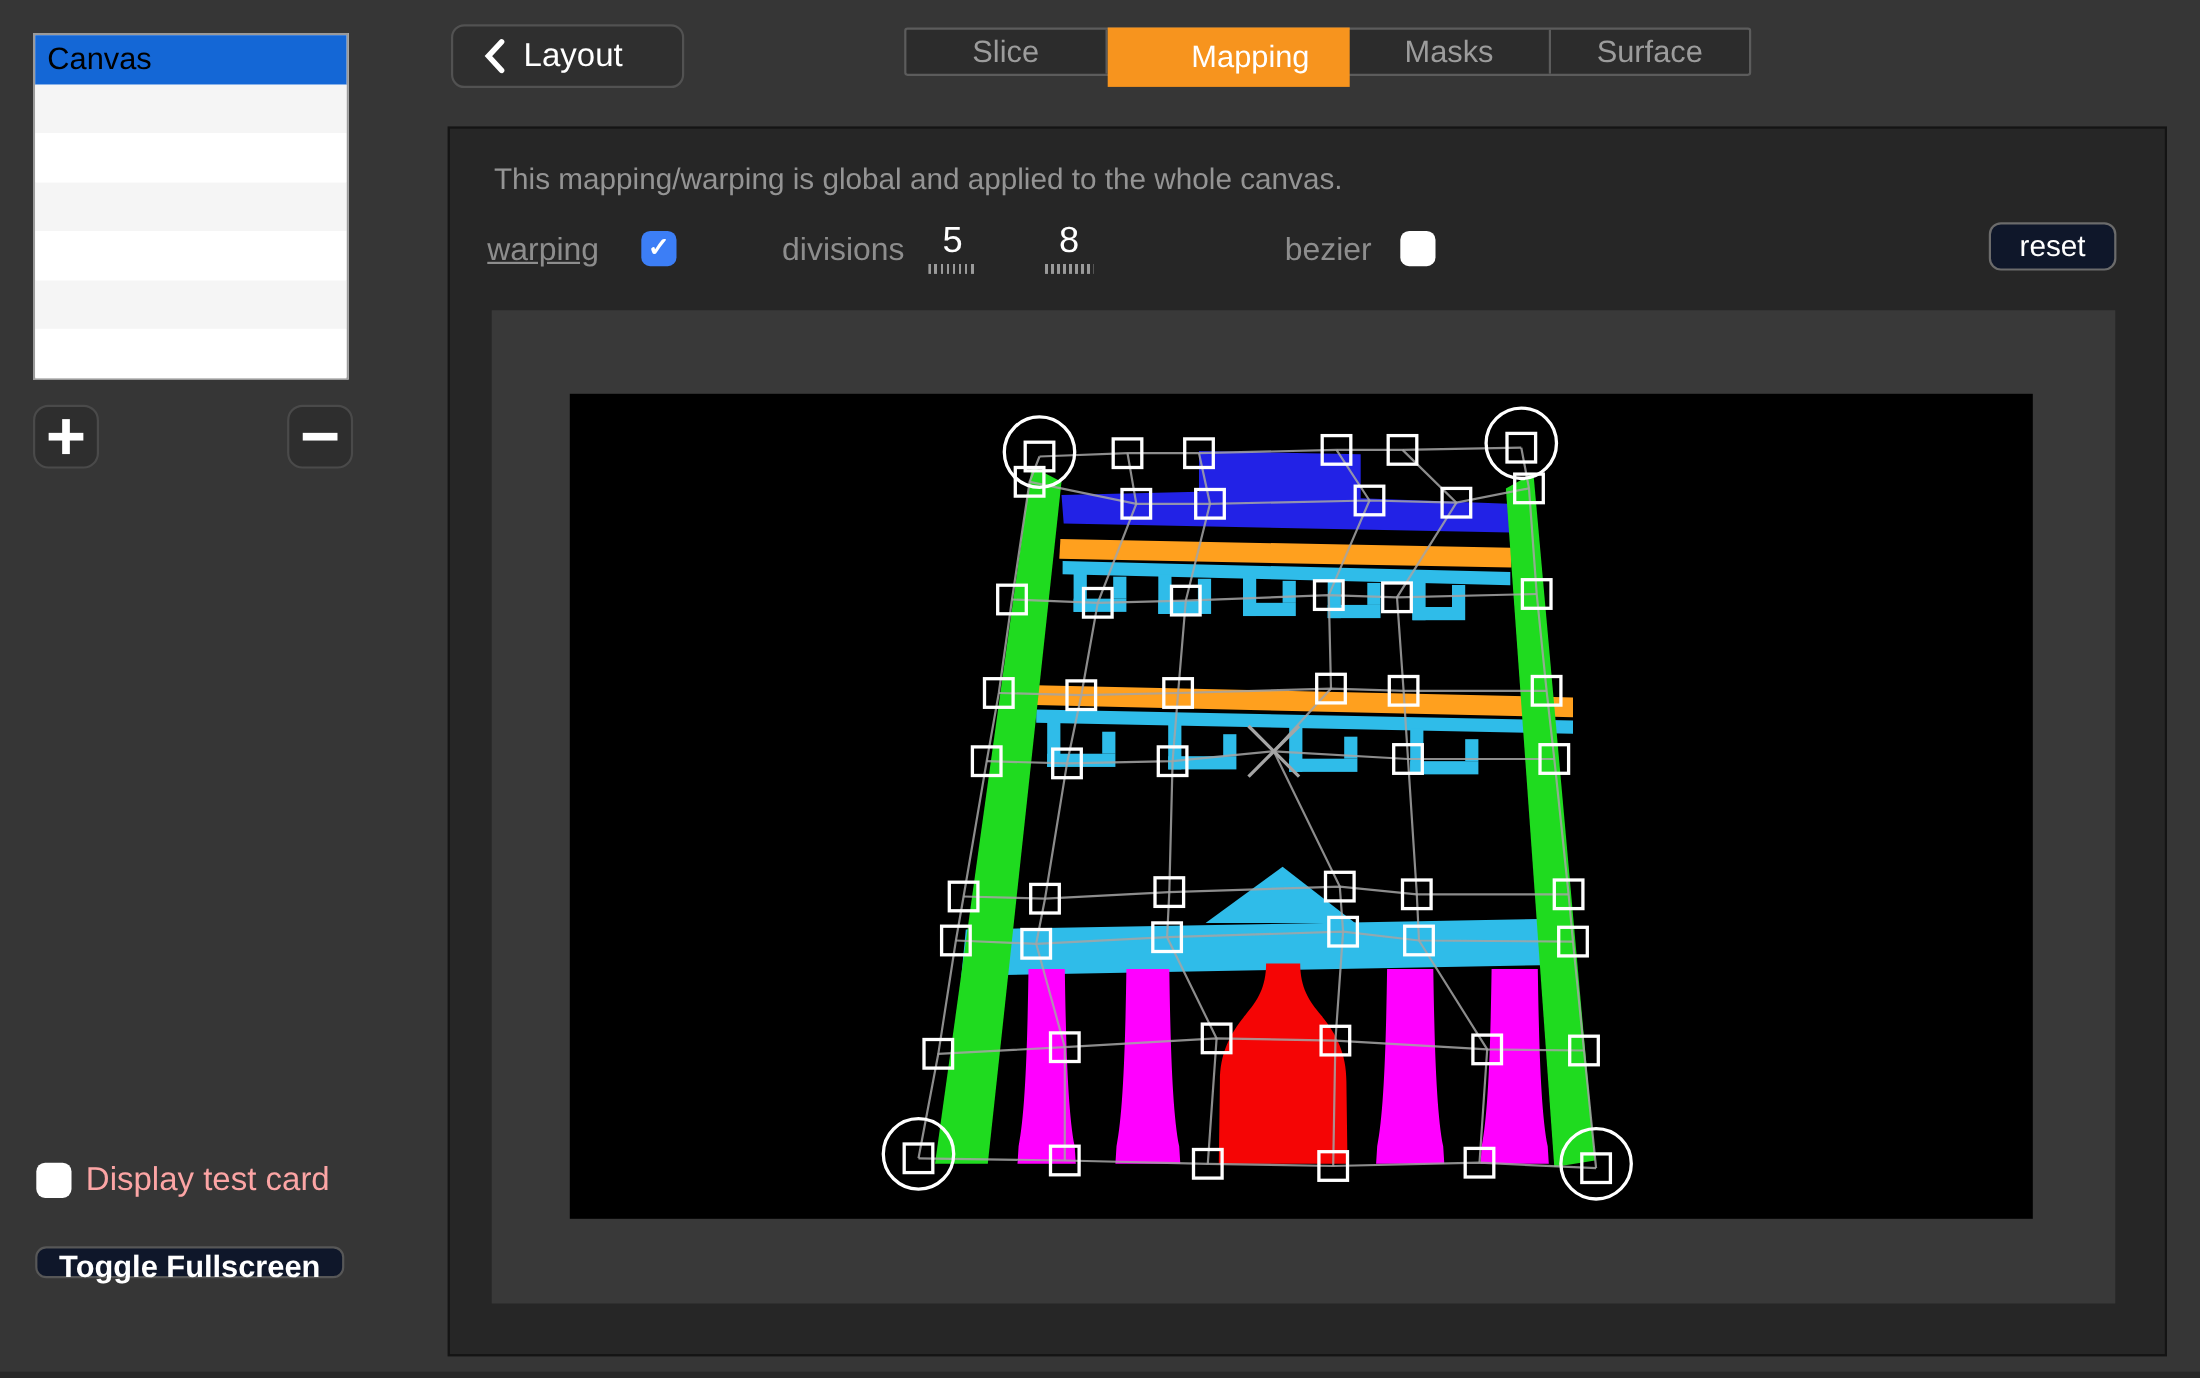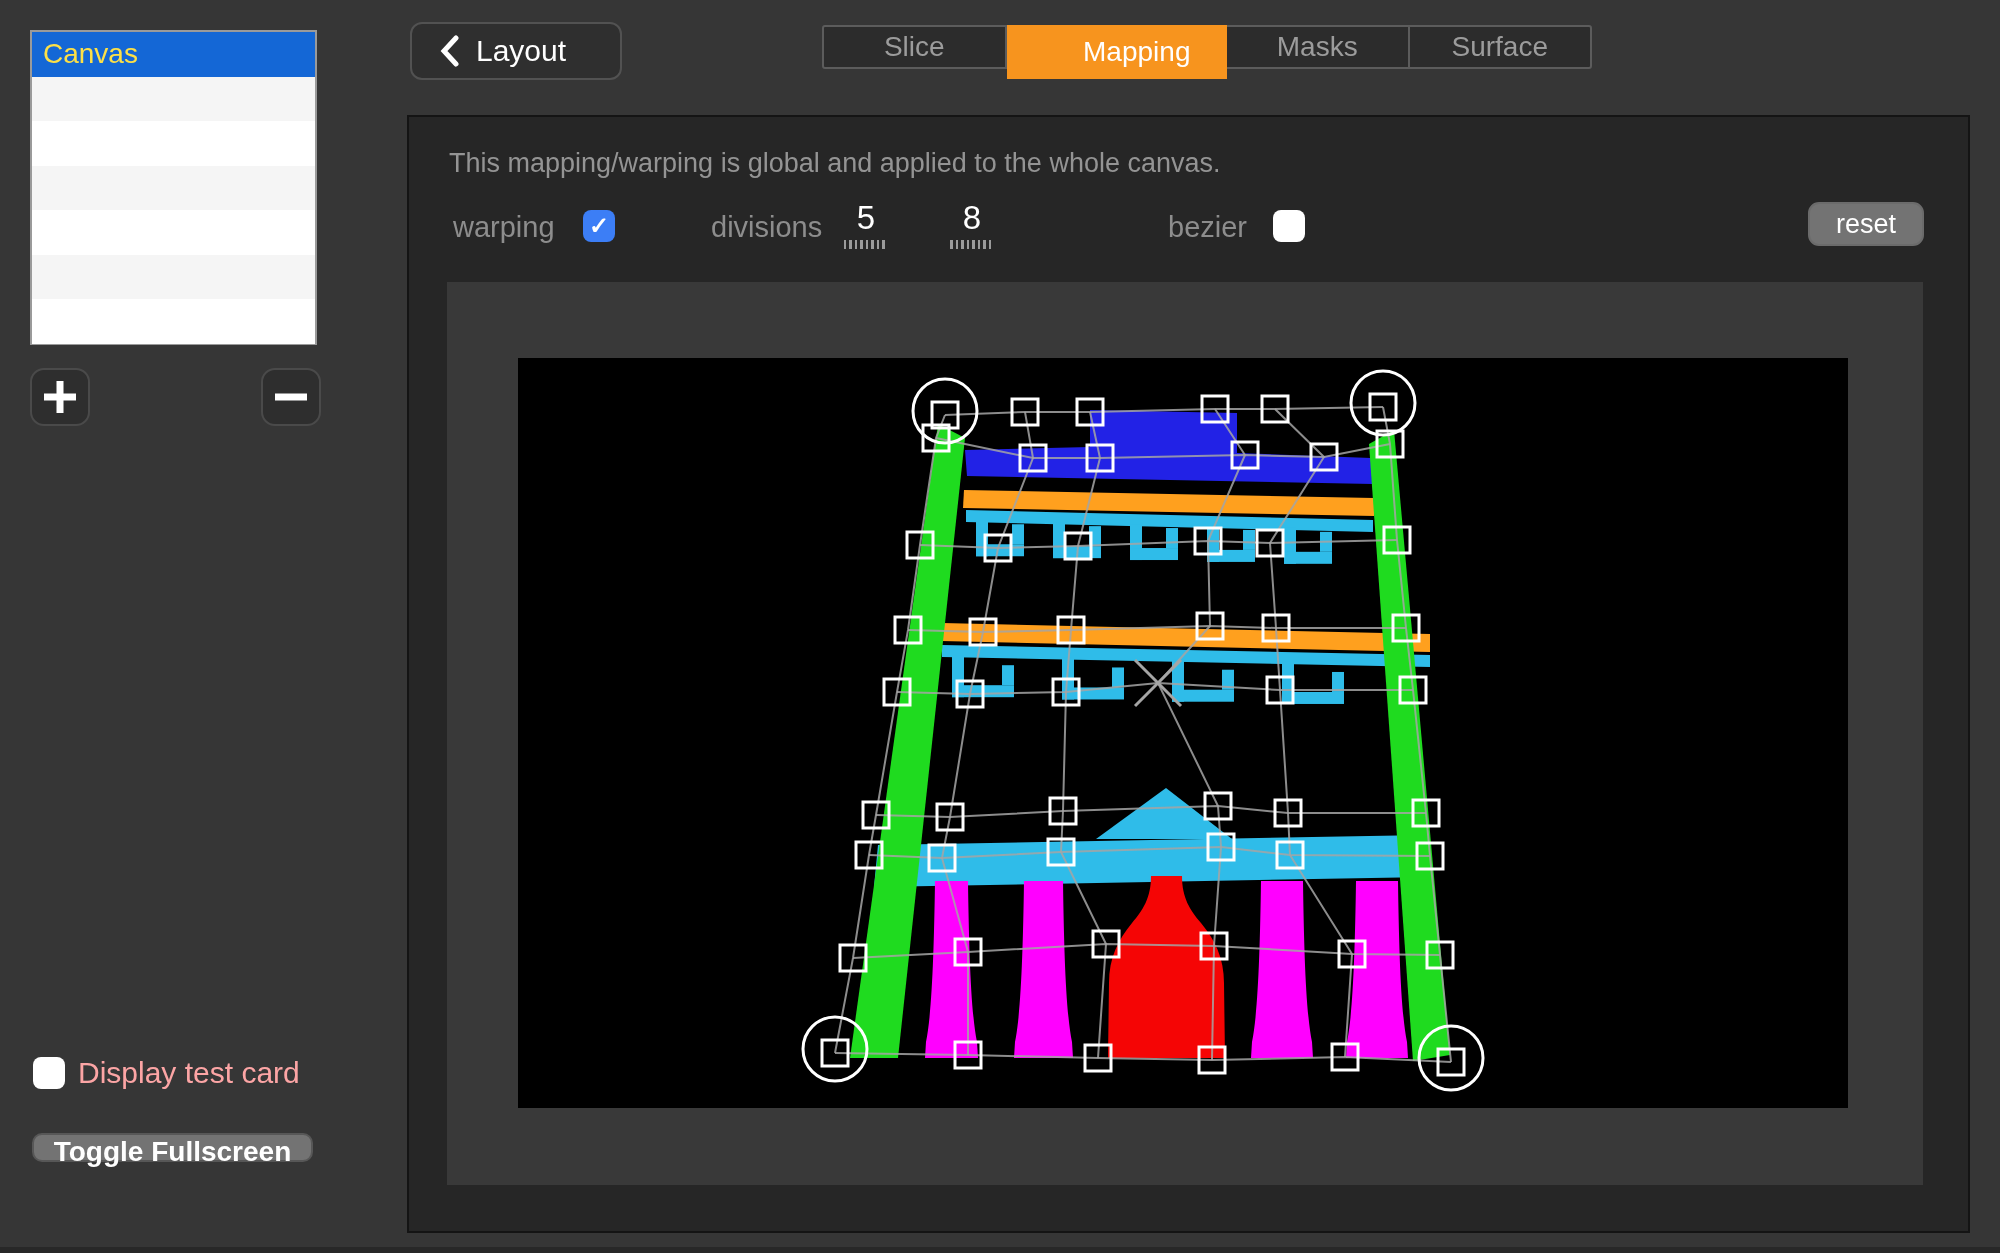--- a/index.html
+++ b/index.html
@@ -3,37 +3,37 @@
 <meta charset="utf-8">
 <style>
   html,body{margin:0;padding:0;background:#363636;}
   .app{position:relative;width:2000px;height:1253px;overflow:hidden;
        font-family:"Liberation Sans",sans-serif;background:#363636;}
 
   
   .list-box{position:absolute;left:30px;top:30px;width:287px;height:315px;
             background:#fff;border:2px solid #9a9a9a;box-sizing:border-box;}
   .list-row{height:44.5px;line-height:44.5px;font-size:28px;padding-left:11px;box-sizing:border-box;}
-  .list-row.selected{background:#1467d6;color:#fde047;font-weight:500;}
+  .list-row.selected{background:#1467d6;color:#000000;font-weight:500;}
   .list-row.empty{background:#fff;}
   .list-row.empty.stripe{background:#f5f5f5;}
 
   .icon-btn{position:absolute;width:60px;height:58px;border-radius:14px;
             background:#2e2e2e;border:2px solid #4a4a4a;cursor:pointer;padding:0;
             display:flex;align-items:center;justify-content:center;}
   .icon-btn.add{left:30px;top:368px;}
   .icon-btn.remove{left:261px;top:368px;}
 
   .testcard-row{position:absolute;left:33px;top:1056px;display:flex;align-items:center;gap:13px;}
   .checkbox{display:inline-block;width:32px;height:32px;border-radius:8px;background:#fff;
             box-sizing:border-box;flex:none;text-align:center;}
   .checkbox.checked{background:#3c7ef6;color:#fff;font-size:24px;font-weight:700;line-height:32px;}
   .label-white{color:#fca5a5;font-size:30px;font-weight:500;}
 
-  .push-btn{background:#737373;border:2px solid #575757;color:#fff;cursor:pointer;
+  .push-btn{background:#0f172a;border:2px solid #575757;color:#fff;cursor:pointer;
             font-family:"Liberation Sans",sans-serif;}
   .toggle-fs{position:absolute;left:32px;top:1133px;width:281px;height:29px;border-radius:10px;
              font-size:28px;font-weight:700;}
 
   
   .layout-btn{position:absolute;left:410px;top:22px;width:212px;height:58px;border-radius:12px;
               background:#2f2f2f;border:2px solid #525252;display:flex;align-items:center;
               gap:16px;padding:0 0 0 28px;box-sizing:border-box;font-size:30px;font-weight:500;color:#fff;}
   .chev{width:20px;height:32px;}
   .chev polyline{fill:none;stroke:#fff;stroke-width:5;stroke-linecap:round;stroke-linejoin:miter;}
@@ -109,21 +109,21 @@
     <div class="tab">Slice</div>
     <div class="tab selected" style="background: rgb(247, 148, 30); padding-left: 40px;">Mapping</div>
     <div class="tab">Masks</div>
     <div class="tab last">Surface</div>
   </div>
 
   <div class="panel"></div>
 
   <div class="info">This mapping/warping is global and applied to the whole canvas.</div>
 
-  <span class="ctl-label" style="left:453px;">warping</span>
+  <span class="ctl-label" style="left:443px;text-decoration:underline;">warping</span>
   <span class="checkbox checked ctl-checkbox" style="left:583px;">
     <span>✓</span>
   </span>
 
   <span class="ctl-label" style="left:711px;">divisions</span>
 
   <div class="scrub" style="left:838px;">
     <span class="num">5</span>
     <span class="ticks"></span>
   </div>

